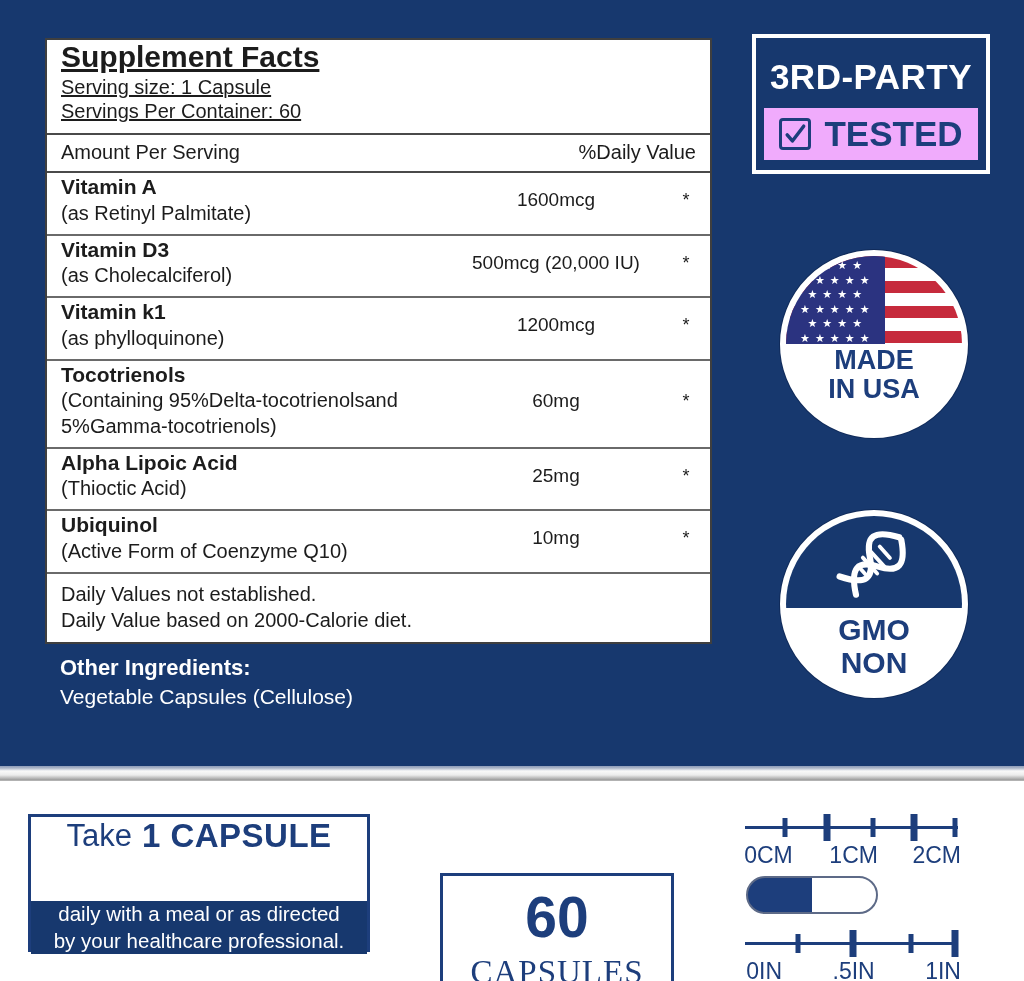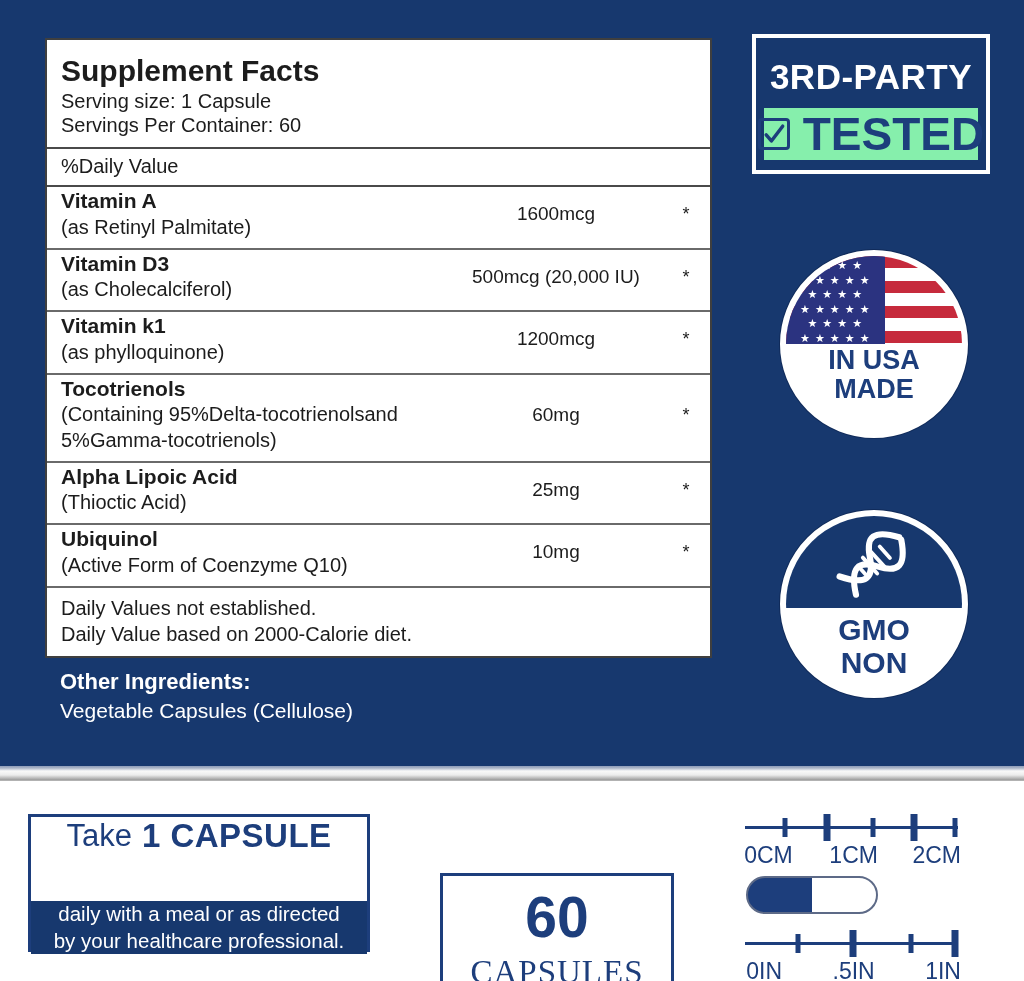--- a/index.html
+++ b/index.html
@@ -14,43 +14,43 @@
   body{margin:0;font-family:"Liberation Sans","DejaVu Sans",sans-serif;background:#fff;}
   .canvas{position:relative;width:1024px;height:981px;overflow:hidden;background:#fff;}
   .top-section{position:absolute;top:0;left:0;width:1024px;height:766px;background:var(--navy-bg);}
   .metal-bar{position:absolute;top:766px;left:0;width:1024px;height:15px;
     background:linear-gradient(180deg,#8d9cb9 0,#aab4c6 2px,#f9f9f9 5px,#ececec 9px,#9b9b9b 14px,#c9c9c9 15px);}
   .bottom-section{position:absolute;top:781px;left:0;width:1024px;height:200px;background:#fff;}
 
   
   .left-col{position:absolute;left:45px;top:38px;width:667px;}
   .facts-panel{background:#fff;border:2px solid #3f3f3f;color:var(--ink);}
-  .facts-head{padding:14px 14px 9px;border-bottom:2px solid #4a4a4a;}
+  .facts-head{padding:0 14px 9px;border-bottom:2px solid #4a4a4a;text-decoration:underline;}
   .facts-title{font-size:30px;font-weight:bold;line-height:1.15;margin:0;}
   .facts-serving{font-size:20px;line-height:1.24;}
   .facts-cols{display:flex;justify-content:space-between;align-items:center;
     padding:6px 14px 7px;border-bottom:2px solid #4a4a4a;font-size:20px;}
   .facts-row{display:grid;grid-template-columns:1fr 212px 48px;align-items:center;
     padding:1px 0 7px 14px;border-bottom:2px solid var(--sep);}
   .n-name{font-size:21px;font-weight:bold;line-height:1.28;}
   .n-detail{font-size:20px;line-height:1.28;}
   .n-amount{font-size:19px;text-align:center;}
   .n-dv{font-size:18px;text-align:center;line-height:1;}
   .facts-foot{padding:7px 14px 9px;font-size:20px;line-height:1.32;}
   .other-ing{color:#fff;padding:10px 0 0 15px;}
   .other-ing-label{font-size:22px;font-weight:bold;line-height:1.3;}
   .other-ing-value{font-size:21px;line-height:1.3;}
 
   
   .tp-badge{position:absolute;left:752px;top:34px;width:238px;height:140px;
     border:4px solid #fff;padding:8px;}
   .tp-top{height:62px;display:flex;align-items:center;justify-content:center;
     color:#fff;font-weight:bold;font-size:35px;letter-spacing:.5px;}
-  .tp-bottom{background:#86efac;height:52px;display:flex;align-items:center;justify-content:center;
-    gap:13px;color:var(--navy);font-weight:bold;font-size:46px;}
+  .tp-bottom{background:#f0abfc;height:52px;display:flex;align-items:center;justify-content:center;
+    gap:13px;color:var(--navy);font-weight:bold;font-size:35px;}
   .tp-check{width:32px;height:32px;border:3px solid var(--navy);border-radius:4px;
     display:flex;align-items:center;justify-content:center;}
 
   
   .circle-badge{position:absolute;width:188px;height:188px;border-radius:50%;
     border:6px solid #fff;background:#fff;overflow:hidden;box-shadow:0 0 0 1px rgba(10,30,70,.5);}
   .usa-circle{left:780px;top:250px;}
   .flag{position:absolute;top:0;left:0;width:100%;height:50%;
     background:repeating-linear-gradient(180deg,var(--red) 0 12.5px,#fff 12.5px 25px);}
   .canton{position:absolute;top:0;left:0;width:56%;height:100%;background:var(--canton);
@@ -105,20 +105,21 @@
   <div class="bottom-section"></div>
 
   <div class="left-col">
     <div class="facts-panel">
       <div class="facts-head">
         <div class="facts-title">Supplement Facts</div>
         <div class="facts-serving">Serving size: 1 Capsule</div>
         <div class="facts-serving">Servings Per Container: 60</div>
       </div>
       <div class="facts-cols">
+        <span>Amount Per Serving</span>
         <span>%Daily Value</span>
       </div>
 
       <div class="facts-row">
         <div>
           <div class="n-name">Vitamin A</div>
           <div class="n-detail">(as Retinyl Palmitate)</div>
         </div>
         <div class="n-amount">1600mcg</div>
         <div class="n-dv">*</div>
@@ -196,22 +197,22 @@
   <div class="circle-badge usa-circle">
     <div class="flag">
       <div class="canton">★ ★ ★ ★
 ★ ★ ★ ★ ★
 ★ ★ ★ ★
 ★ ★ ★ ★ ★
 ★ ★ ★ ★
 ★ ★ ★ ★ ★</div>
     </div>
     <div class="usa-text">
+      <div>MADE</div>
       <div>IN USA</div>
-      <div>MADE</div>
     </div>
   </div>
 
   <div class="circle-badge gmo-circle">
     <div class="gmo-top">
       <svg width="96" height="92" viewBox="0 0 120 120">
         <g transform="rotate(-42 60 60)" stroke="#ffffff" fill="none" stroke-linecap="round">
           <path d="M14,44 C32,76 46,76 60,52 C74,28 88,28 106,58" stroke-width="8"></path>
           <path d="M14,76 C32,44 46,44 60,68 C74,92 88,92 106,62" stroke-width="8"></path>
           <line x1="41" y1="50" x2="41" y2="70" stroke-width="5"></line>

